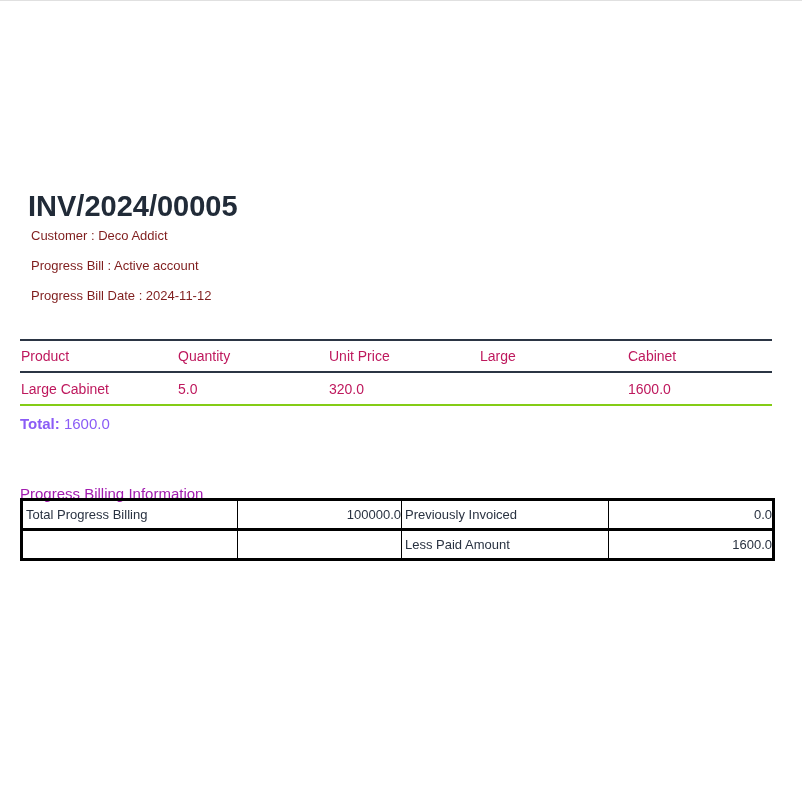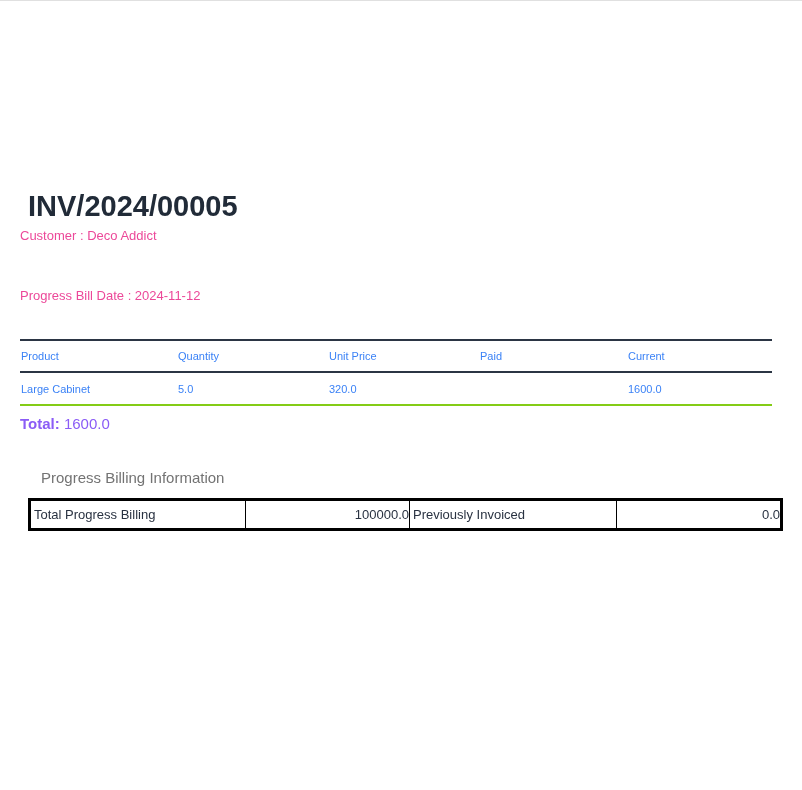--- a/index.html
+++ b/index.html
@@ -28,42 +28,42 @@
     top: 190px;
     font-size: 29px;
     line-height: 33px;
     font-weight: 700;
     color: #212b38;
     letter-spacing: 0;
     white-space: nowrap;
   }
   .info-line {
     position: absolute;
-    left: 20px;
+    left: 31px;
     font-size: 13px;
     line-height: 16px;
-    color: #ec4899;
+    color: #7f1d1d;
     white-space: nowrap;
   }
   .info-customer { top: 228px; }
   .info-bill     { top: 258px; }
   .info-date     { top: 288px; }
 
   .items-table-wrap {
     position: absolute;
     left: 20px;
     top: 339px;
     width: 752px;
   }
   table.items {
     width: 752px;
     border-collapse: collapse;
     table-layout: fixed;
-    font-size: 11px;
-    color: #3b82f6;
+    font-size: 14px;
+    color: #be185d;
     border-top: 2px solid #2b3544;
   }
   table.items th {
     text-align: left;
     font-weight: 400;
     padding: 8px 0 8px 1px;
     border-bottom: 2px solid #2b3544;
     line-height: 14px;
   }
   table.items td {
@@ -79,31 +79,30 @@
     font-size: 15px;
     line-height: 19px;
     color: #8b5cf6;
     white-space: nowrap;
   }
   .total-line .total-label { font-weight: 700; }
 
   .pbi-heading {
     position: absolute;
     left: 20px;
-    top: 468px;
+    top: 484px;
     font-size: 15px;
     line-height: 19px;
     font-weight: 400;
-    color: #737373;
-    white-space: nowrap;
-    margin-left: 21px;
+    color: #a21caf;
+    white-space: nowrap;
   }
   .pbi-table-wrap {
     position: absolute;
-    left: 28px;
+    left: 20px;
     top: 498px;
     width: 620px;
   }
   table.pbi {
     width: 752px;
     border-collapse: collapse;
     table-layout: fixed;
     font-size: 13px;
     color: #293241;
     border: 3px solid #000000;
@@ -124,38 +123,39 @@
 </head>
 <body>
 
 <div class="page">
 
   <div class="top-edge-line"></div>
 
   <div class="doc-title">INV/2024/00005</div>
 
   <div class="info-line info-customer">Customer : Deco Addict</div>
+  <div class="info-line info-bill">Progress Bill : Active account</div>
   <div class="info-line info-date">Progress Bill Date : 2024-11-12</div>
 
   <div class="items-table-wrap">
     <table class="items">
       <colgroup>
         <col style="width:157px">
           <col style="width:151px">
           <col style="width:151px">
           <col style="width:148px">
           <col style="width:145px">
       </colgroup>
       <thead>
         <tr>
           <th>Product</th>
           <th>Quantity</th>
           <th>Unit Price</th>
-          <th>Paid</th>
-          <th>Current</th>
+          <th>Large</th>
+          <th>Cabinet</th>
         </tr>
       </thead>
       <tbody>
         <tr>
           <td>Large Cabinet</td>
           <td>5.0</td>
           <td>320.0</td>
           <td></td>
           <td>1600.0</td>
         </tr>
@@ -178,17 +178,23 @@
           <col style="width:207px">
           <col style="width:165px">
       </colgroup>
       <tbody>
         <tr>
           <td>Total Progress Billing</td>
           <td class="val">100000.0</td>
           <td>Previously Invoiced</td>
           <td class="val">0.0</td>
         </tr>
+        <tr>
+          <td></td>
+          <td class="val"></td>
+          <td>Less Paid Amount</td>
+          <td class="val">1600.0</td>
+        </tr>
       </tbody>
     </table>
   </div>
 
 </div>
 
 </body></html>

